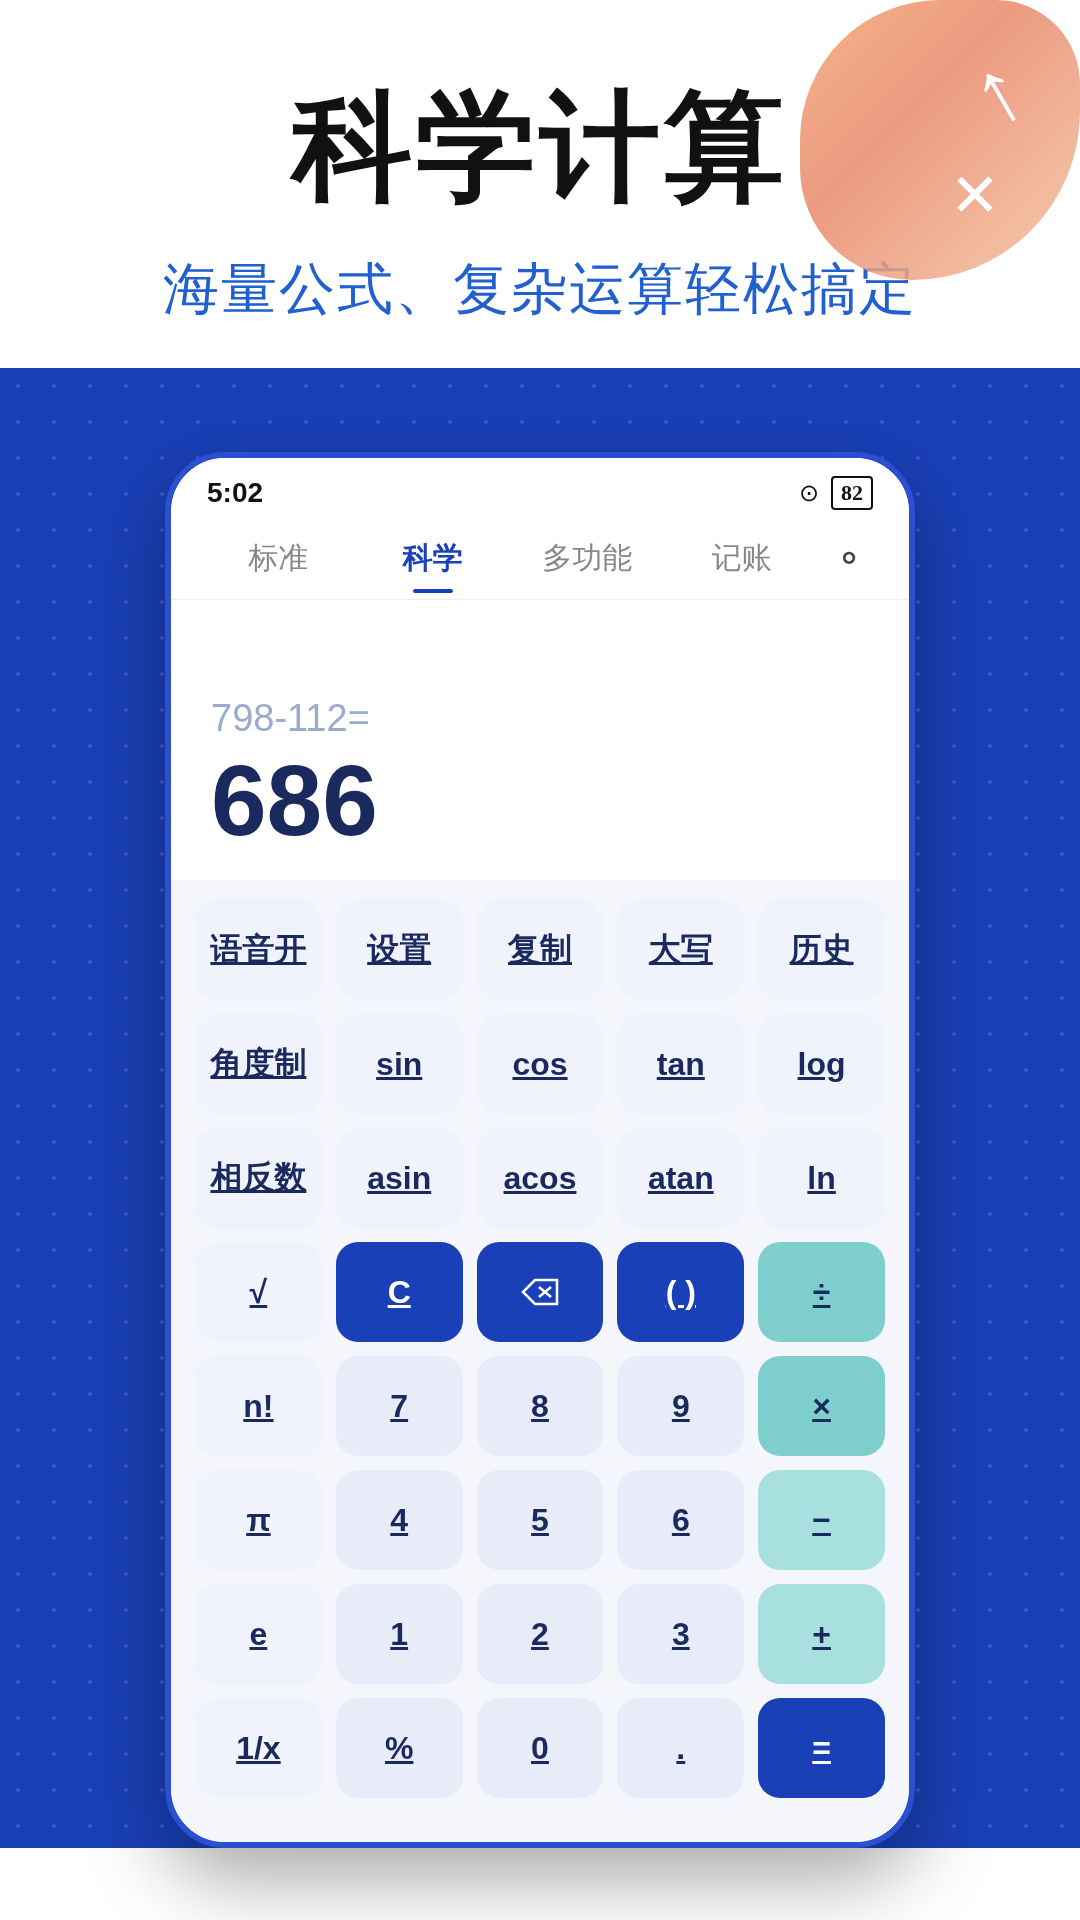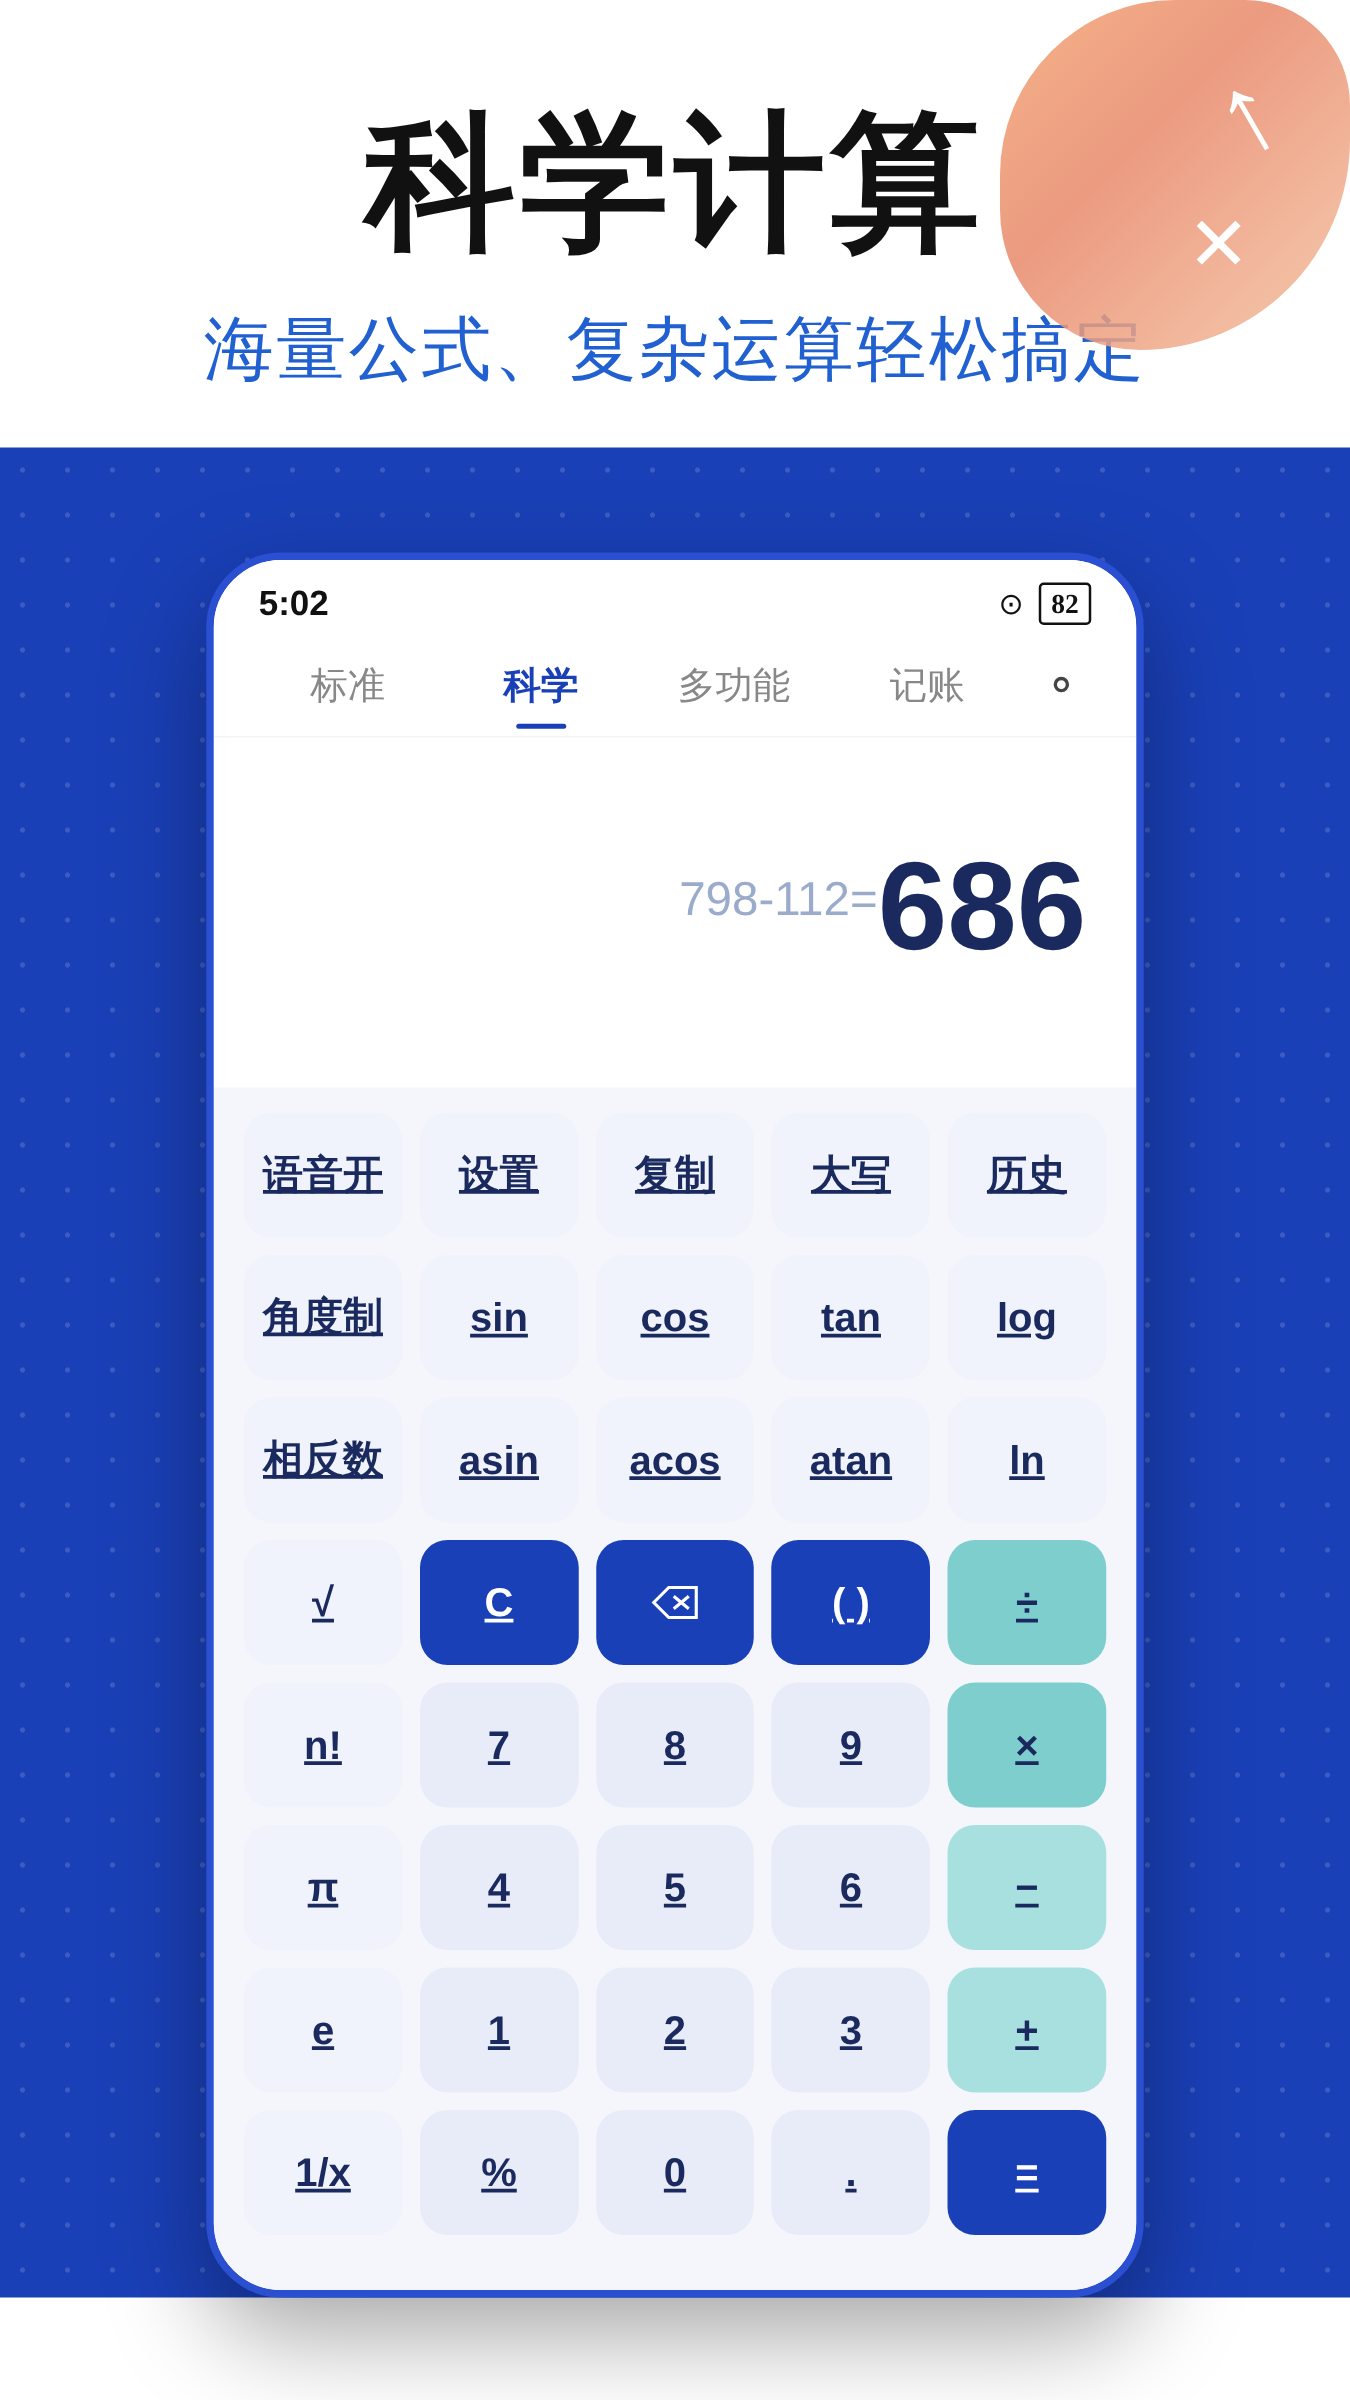--- a/index.html
+++ b/index.html
@@ -26,21 +26,21 @@
       font-weight: 900;
       color: #111111;
       letter-spacing: 4px;
       line-height: 1.1;
     }
 
     .subtitle {
       font-size: 56px;
       font-weight: 500;
       color: #2060d0;
-      margin-top: 30px;
+      margin-top: 40px;
       letter-spacing: 2px;
     }
 
     
     .deco-blob {
       position: absolute;
       top: 0;
       right: 0;
       width: 280px;
       height: 280px;
@@ -165,23 +165,23 @@
       justify-content: center;
       font-size: 36px;
       color: #444;
     }
 
     
     .display-area {
       background: #ffffff;
       min-height: 280px;
       display: flex;
-      flex-direction: row;
+      flex-direction: column;
       justify-content: flex-end;
-      align-items: center;
+      align-items: flex-start;
       padding: 20px 40px 30px;
     }
     .expression {
       font-size: 38px;
       color: #9aabcc;
       margin-bottom: 10px;
     }
     .result {
       font-size: 100px;
       font-weight: 700;

